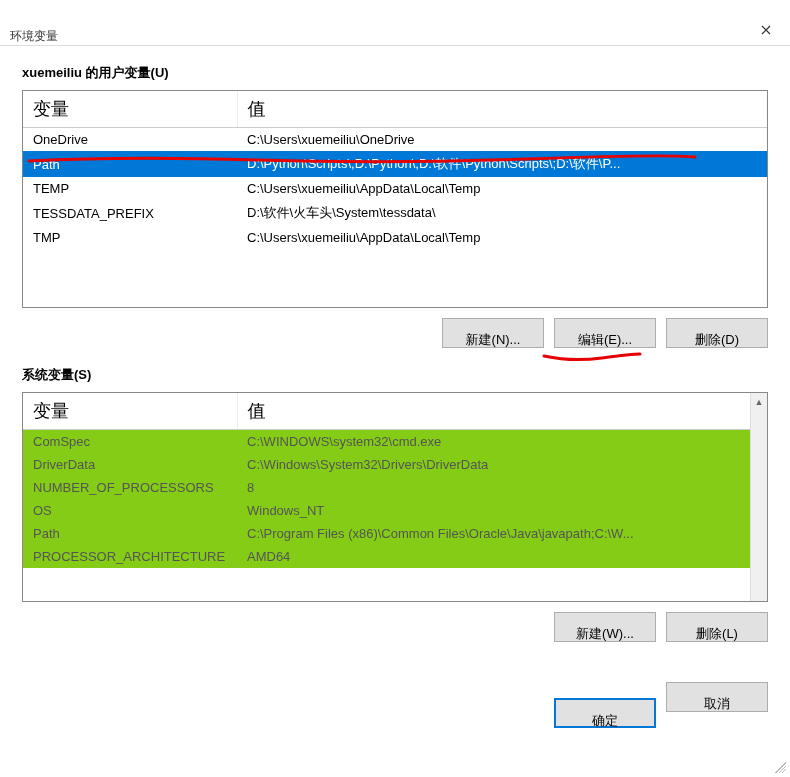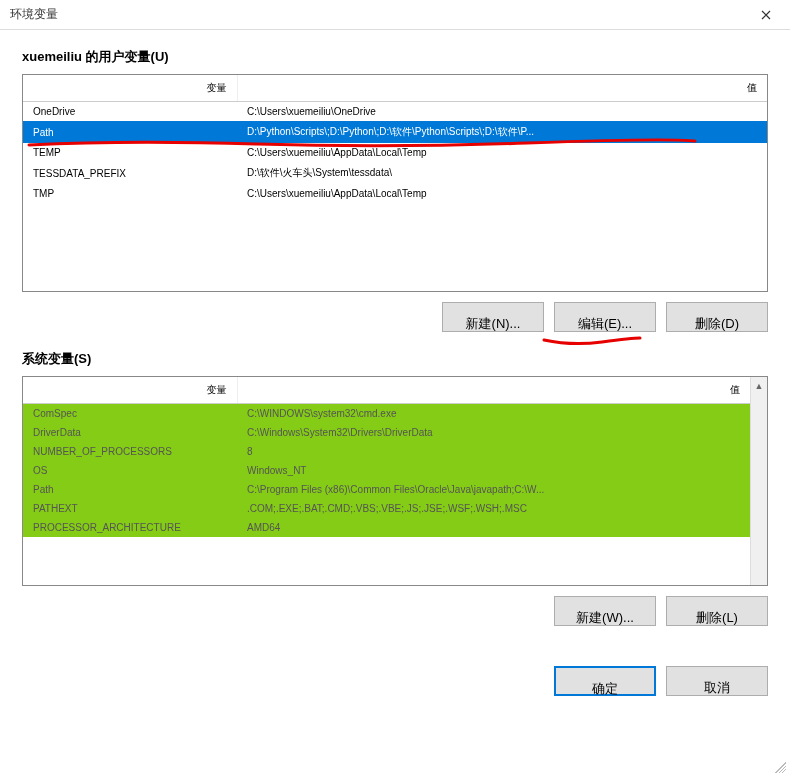--- a/index.html
+++ b/index.html
@@ -5,23 +5,23 @@
     * { box-sizing: border-box; margin: 0; padding: 0; }
     body {
       font-family: "Microsoft YaHei", "Segoe UI", Tahoma, sans-serif;
       font-size: 12px;
       background: #fff;
       width: 790px;
       height: 777px;
       overflow: hidden;
     }
     .titlebar {
-      height: 30px;
-      display: flex;
-      align-items: center;
+      height: 46px;
+      display: flex;
+      align-items: flex-end;
       justify-content: space-between;
       padding: 0 2px 0 10px;
       border-bottom: 1px solid #ddd;
     }
     .titlebar-title { font-size: 12px; color: #333; }
     .close-btn {
       width: 45px;
       height: 30px;
       display: flex;
       align-items: center;
@@ -50,34 +50,34 @@
       position: relative;
     }
     .user-table-outer { height: 218px; }
     .sys-table-outer { height: 210px; overflow: hidden; }
     .tbl {
       width: 100%;
       border-collapse: collapse;
       table-layout: fixed;
     }
     .tbl thead th {
-      text-align: right;
+      text-align: left;
       font-weight: normal;
-      font-size: 10px;
+      font-size: 18px;
       padding: 6px 10px;
       background: #fff;
       border-bottom: 1px solid #ccc;
     }
     .tbl thead th:first-child {
       width: 214px;
       border-right: 1px solid #eee;
     }
     .tbl tbody td {
       padding: 4px 10px;
-      font-size: 10px;
+      font-size: 13px;
       white-space: nowrap;
       overflow: hidden;
       text-overflow: ellipsis;
     }
     .tbl tbody tr.selected td {
       background: #0078d7;
       color: #fff;
     }
     .btn-row {
       display: flex;
@@ -93,20 +93,21 @@
       font-size: 13px;
       padding: 12px 10px;
       height: 30px;
       min-width: 102px;
       cursor: pointer;
       color: #000;
     }
     .btn-primary {
       border: 2px solid #0078d7;
       background: #e1e1e1;
+      margin-top: 16px;
     }
     .scrollbar-stub {
       position: absolute;
       right: 0;
       top: 0;
       bottom: 0;
       width: 17px;
       background: #f0f0f0;
       border-left: 1px solid #ddd;
     }
@@ -249,24 +250,20 @@
             </tr>
             <tr>
               <td>OS</td>
               <td>Windows_NT</td>
             </tr>
             <tr>
               <td>Path</td>
               <td>C:\Program Files (x86)\Common Files\Oracle\Java\javapath;C:\W...</td>
             </tr>
             <tr>
-              <td>PATHEXT</td>
-              <td>.COM;.EXE;.BAT;.CMD;.VBS;.VBE;.JS;.JSE;.WSF;.WSH;.MSC</td>
-            </tr>
-            <tr>
               <td>PROCESSOR_ARCHITECTURE</td>
               <td>AMD64</td>
             </tr>
           </tbody>
       </table>
       <div class="scrollbar-stub">
         <div class="scroll-arrow">▲</div>
       </div>
     </div>
 

